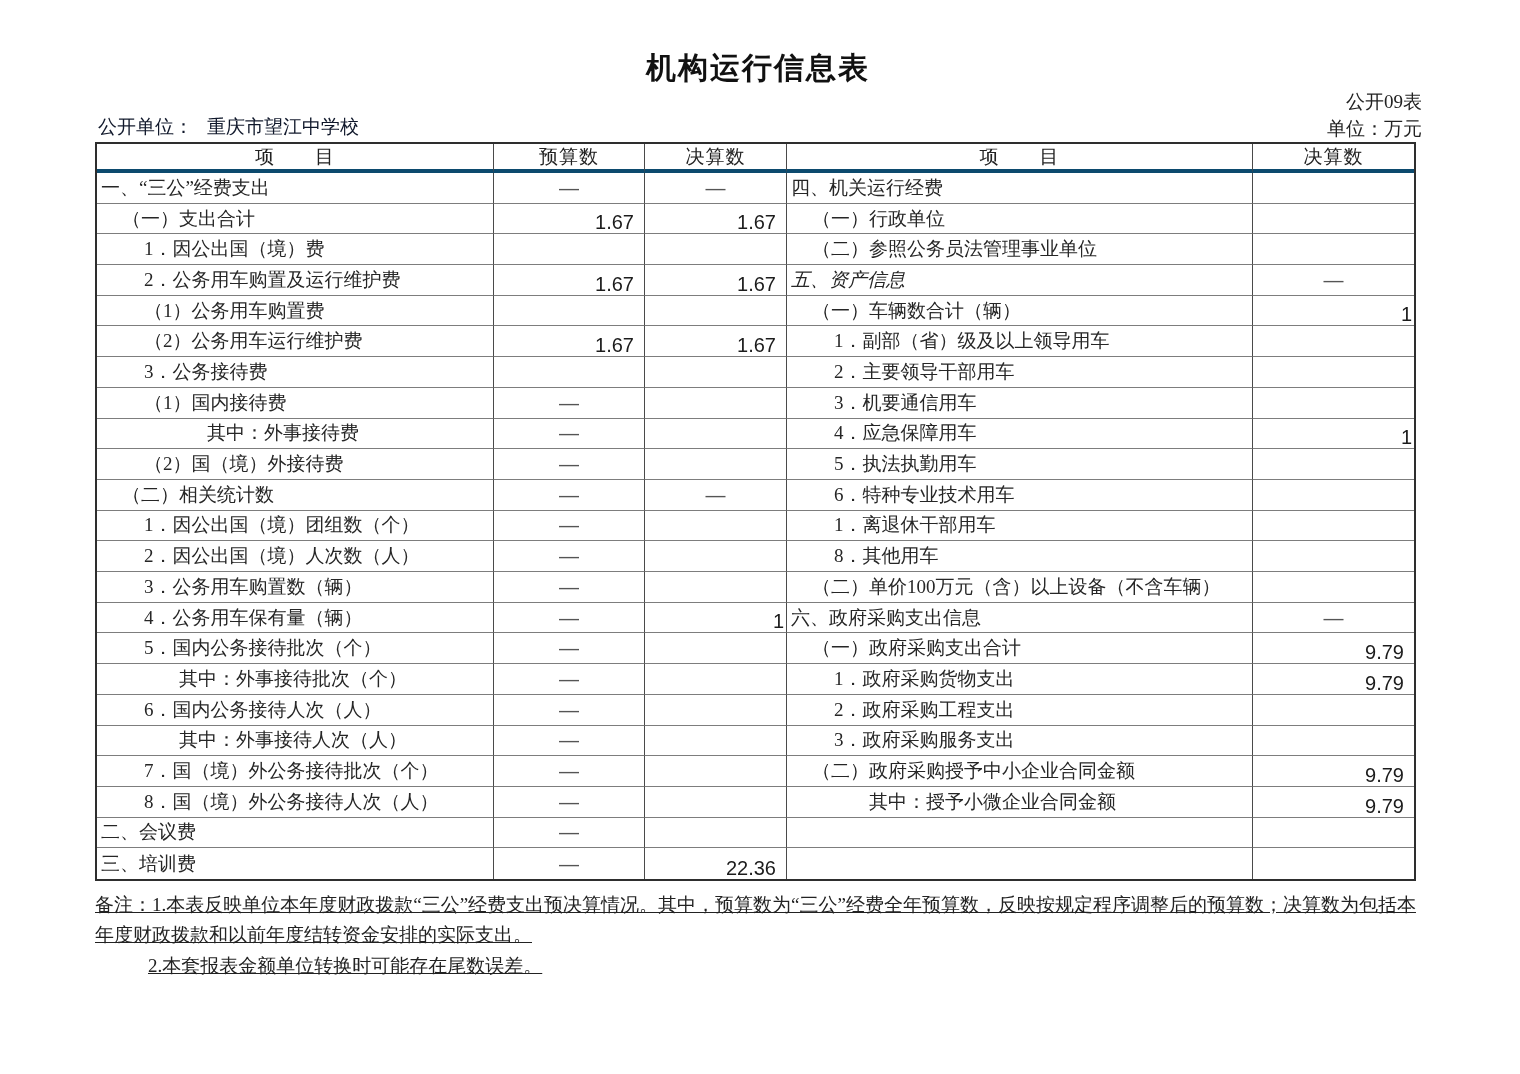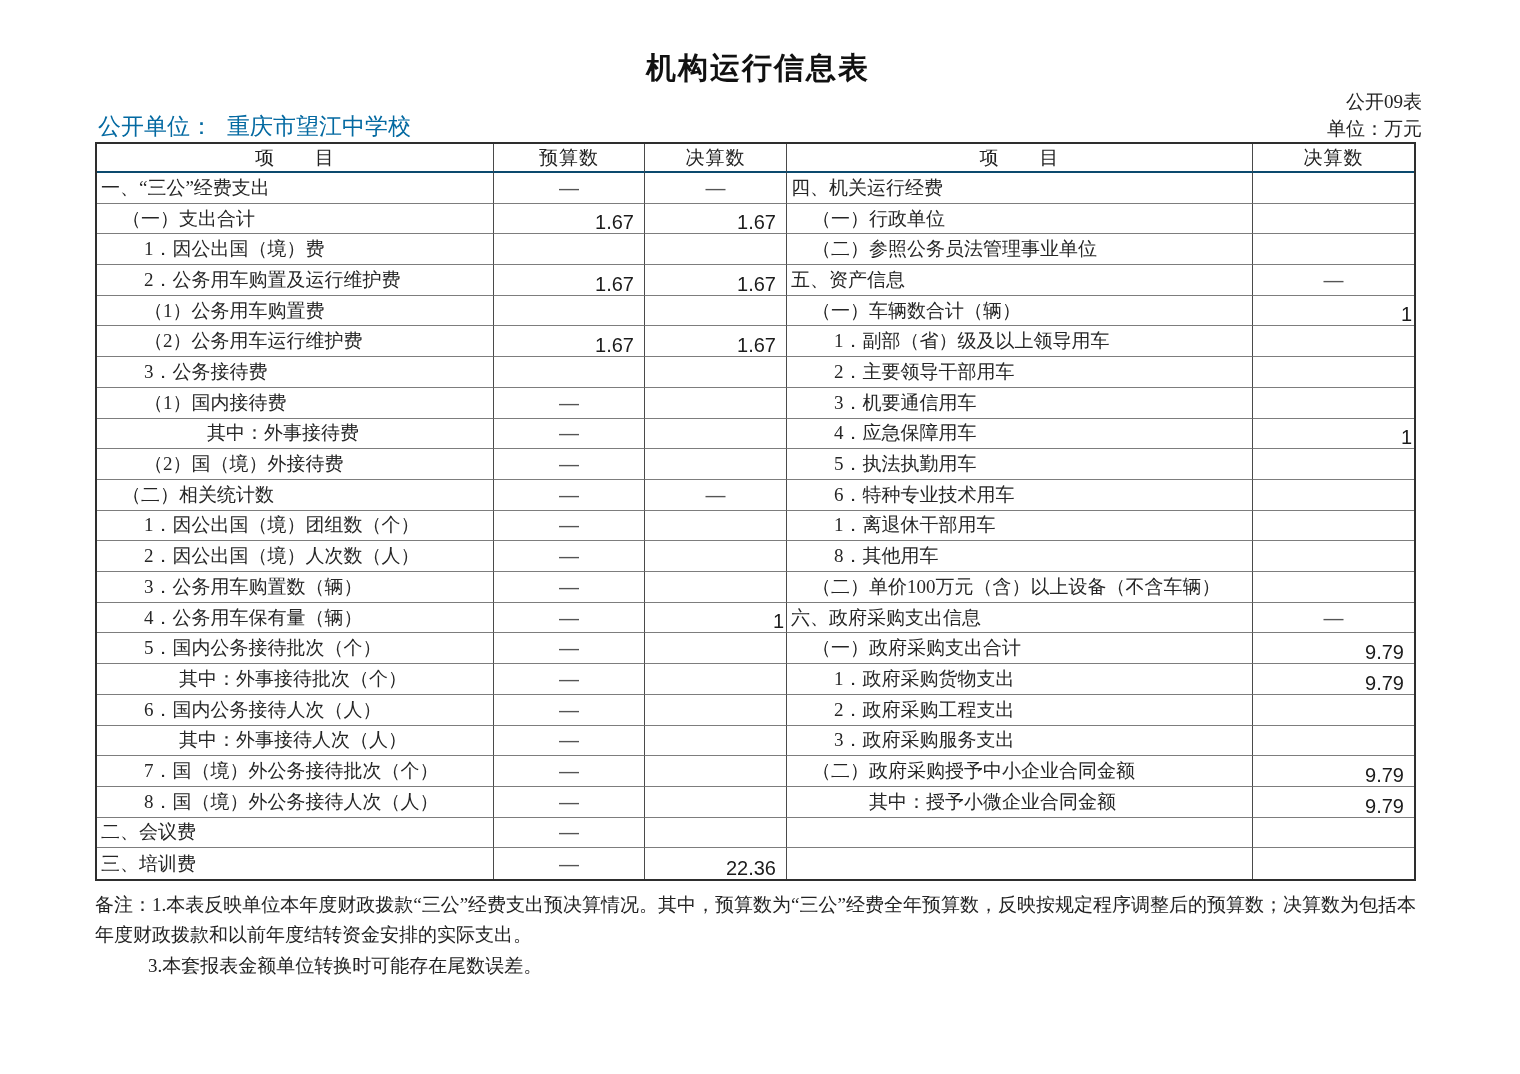--- a/index.html
+++ b/index.html
@@ -6,53 +6,53 @@
   .page{
     position:relative;width:1520px;height:1074px;background:#ffffff;
     font-family:"Liberation Serif", serif;color:#222;overflow:hidden;
   }
   .title{
     position:absolute;top:48px;left:0;width:1516px;text-align:center;
     font-size:30px;font-weight:bold;color:#111;letter-spacing:2px;margin:0;
   }
   .meta-right{position:absolute;right:98px;top:88px;text-align:right;font-size:19px;color:#222;}
   .meta-right .line{height:27px;line-height:27px;}
-  .org-line{position:absolute;left:98px;top:113px;font-size:23px;color:#0369a1;height:27px;line-height:27px;}
+  .org-line{position:absolute;left:98px;top:113px;font-size:19px;color:#0f172a;height:27px;line-height:27px;}
   .org-line .org-name{margin-left:14px;}
 
   
   .tbl{
     position:absolute;left:95px;top:142px;width:1317px;height:735px;
     display:grid;
     grid-template-columns:397px 151px 142px 466px 161px;
     grid-template-rows:29px repeat(23, 1fr);
     border:2px solid #2e2e2e;box-sizing:content-box;
   }
   .c{
     border-right:1px solid #4a4a4a;border-bottom:1px solid #7d7d7d;
     display:flex;align-items:center;min-width:0;box-sizing:border-box;
     font-size:19px;color:#262626;white-space:nowrap;overflow:visible;
   }
   .c.lastcol{border-right:none;}
   .c.lastrow{border-bottom:none;}
   .hd{
     justify-content:center;font-size:19px;color:#222;
-    border-bottom:2px solid #0c4a6e;letter-spacing:1px;
+    border-bottom:4px solid #0c4a6e;letter-spacing:1px;
   }
   .val{justify-content:flex-end;align-items:flex-end;
     font-family:"Liberation Sans", sans-serif;font-size:20px;color:#1c1c1c;
     padding-right:10px;padding-bottom:1px;line-height:1;}
   .val.flush{padding-right:2px;}
   .val.dash{justify-content:center;align-items:center;
     font-family:"Liberation Sans", sans-serif;color:#555;font-size:20px;
     padding-right:0;padding-bottom:0;}
   .lbl{padding-right:2px;}
 
   .notes{position:absolute;left:95px;top:890px;width:1332px;font-size:19px;color:#222;}
-  .notes p{margin:0;line-height:30px;}
+  .notes p{margin:0;line-height:30px;text-decoration:underline;}
   .notes .note2{padding-left:53px;margin-top:1px;}
   .pageno{position:absolute;left:0;top:1078px;width:1520px;text-align:center;
     font-size:17px;color:#8b5cf6;letter-spacing:2px;}
 </style>
 </head>
 <body>
 
 <div class="page">
 
   <h1 class="title">机构运行信息表</h1>
@@ -83,21 +83,21 @@
       <div class="c lbl" style="padding-left: 25px;">（一）行政单位</div>
       <div class="c val lastcol"></div>
       <div class="c lbl" style="padding-left: 47px;">1．因公出国（境）费</div>
       <div class="c val"></div>
       <div class="c val"></div>
       <div class="c lbl" style="padding-left: 25px;">（二）参照公务员法管理事业单位</div>
       <div class="c val lastcol"></div>
       <div class="c lbl" style="padding-left: 47px;">2．公务用车购置及运行维护费</div>
       <div class="c val">1.67</div>
       <div class="c val">1.67</div>
-      <div class="c lbl" style="padding-left: 4px;">五、资产信息</div>
+      <div class="c lbl" style="padding-left: 4px; font-style: italic;">五、资产信息</div>
       <div class="c val lastcol val dash">—</div>
       <div class="c lbl" style="padding-left: 47px;">（1）公务用车购置费</div>
       <div class="c val"></div>
       <div class="c val"></div>
       <div class="c lbl" style="padding-left: 25px;">（一）车辆数合计（辆）</div>
       <div class="c val lastcol flush">1</div>
       <div class="c lbl" style="padding-left: 47px;">（2）公务用车运行维护费</div>
       <div class="c val">1.67</div>
       <div class="c val">1.67</div>
       <div class="c lbl" style="padding-left: 47px;">1．副部（省）级及以上领导用车</div>
@@ -184,18 +184,18 @@
       <div class="c val lastcol"></div>
       <div class="c lbl lastrow" style="padding-left: 4px;">三、培训费</div>
       <div class="c val lastrow val dash">—</div>
       <div class="c val lastrow">22.36</div>
       <div class="c lbl lastrow" style="padding-left: 4px;"></div>
       <div class="c val lastrow lastcol"></div>
     </div>
 
   <div class="notes">
     <p>备注：1.本表反映单位本年度财政拨款“三公”经费支出预决算情况。其中，预算数为“三公”经费全年预算数，反映按规定程序调整后的预算数；决算数为包括本年度财政拨款和以前年度结转资金安排的实际支出。</p>
-    <p class="note2">3.本套报表金额单位转换时可能存在尾数误差。</p>
+    <p class="note2">2.本套报表金额单位转换时可能存在尾数误差。</p>
   </div>
 
   <div class="pageno">- 21 -</div>
 
 </div>
 
 </body></html>

